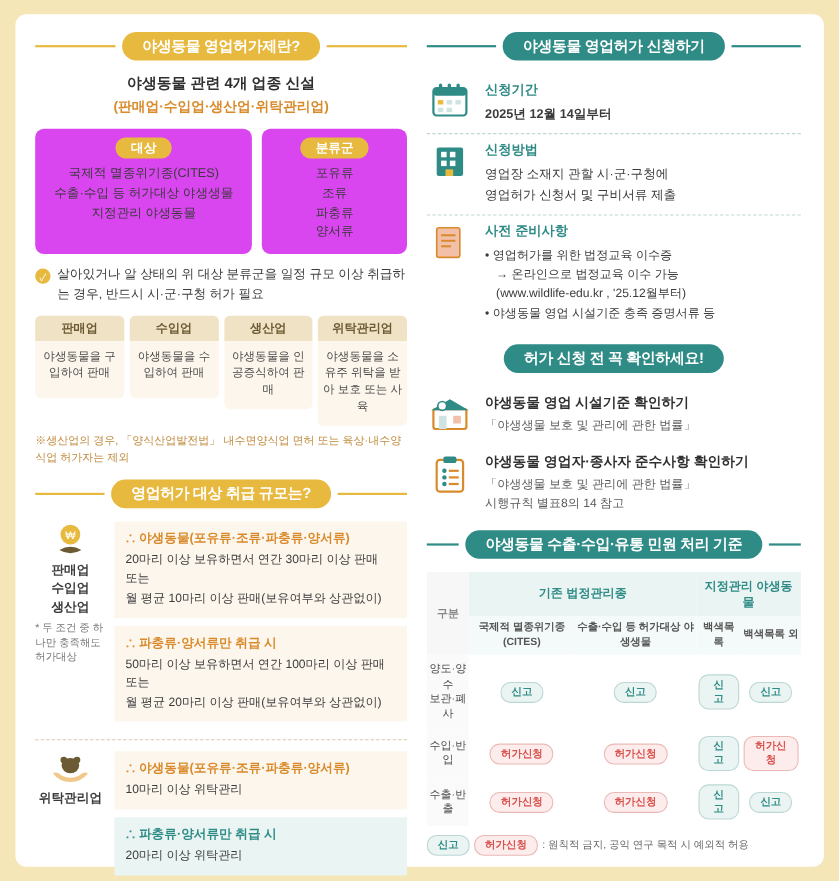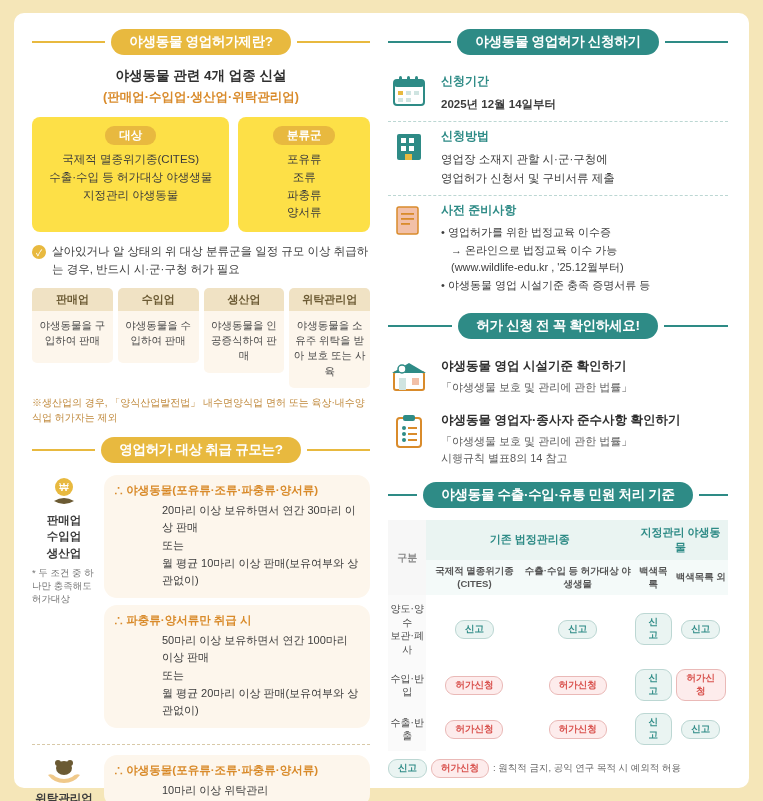--- a/index.html
+++ b/index.html
@@ -53,21 +53,21 @@
   }
   .lead2 {
     text-align: center;
     font-size: 12.5px;
     font-weight: bold;
     color: #d98b2b;
     margin-top: 4px;
   }
   .two-box { display: flex; gap: 9px; margin-top: 11px; }
   .box {
-    background: #fde047;
+    background: #d946ef;
     border-radius: 8px;
     padding: 8px 6px 10px;
     text-align: center;
   }
   .box.wide { flex: 1.55; }
   .box.narrow { flex: 1; }
   .box-title {
     display: inline-block;
     background: #e8b93f;
     color: #fff;
@@ -104,26 +104,26 @@
   }
   .note { font-size:10px; color:#c08a3e; line-height:1.5; margin-top:7px; }
 
   
   .scale-row { display:flex; gap:8px; margin-top:10px; align-items:flex-start;}
   .scale-ic { flex:0 0 64px; text-align:center; }
   .ic-label { font-size:11.5px; font-weight:bold; color:#3b3b3b; line-height:1.45; margin-top:3px;}
   .ic-sub { font-size:9.5px; color:#777; line-height:1.4; margin-top:4px; text-align:left;}
   .scale-body { flex:1; }
   .sb-card {
-    background:#fdf6ec; border-radius:13px; padding:8px 10px; margin-bottom:7px;
+    background:#fdf6ec; border-radius:1px; padding:8px 10px; margin-bottom:7px;
   }
   .sb-card.teal { background:#eaf4f2; }
   .sb-title { font-size:11.5px; font-weight:bold; color:#d98b2b; margin-bottom:4px;}
   .sb-title.teal { color:#2e8b86; }
-  .sb-text { font-size:11px; line-height:1.6; color:#3b3b3b;margin-left:48px;}
+  .sb-text { font-size:11px; line-height:1.6; color:#3b3b3b;}
   .dashed { border-top:1px dashed #d8c9a8; margin:9px 0 2px; }
 
   
   .ritem { display:flex; gap:11px; padding: 6px 0 8px; }
   .ritem + .dsep { border-top:1px dashed #bcd7d3; }
   .ricon { flex:0 0 42px; display:flex; align-items:flex-start; justify-content:center; padding-top:2px;}
   .rbody { flex:1; }
   .rtitle { font-size:12px; font-weight:bold; color:#2e8b86; margin-bottom:5px; }
   .rtext { font-size:11.5px; line-height:1.6; color:#3b3b3b; }
   .rtext.small { font-size:11px; }
@@ -332,21 +332,21 @@
       </div>
       <div class="rbody">
         <div class="rtitle">사전 준비사항</div>
         <div class="rtext small">• 영업허가를 위한 법정교육 이수증</div>
         <div class="rtext small orange" style="padding-left:10px;">→ 온라인으로 법정교육 이수 가능</div>
         <div class="rtext small orange" style="padding-left:10px;">(www.wildlife-edu.kr , '25.12월부터)</div>
         <div class="rtext small">• 야생동물 영업 시설기준 충족 증명서류 등</div>
       </div>
     </div>
 
-    <div class="pill-wrap teal" style="margin-top:10px;">
+    <div class="pill-wrap teal" style="margin-top:10px;flex-direction:column;">
       <div class="rule"></div>
       <div class="pill pill-teal">허가 신청 전 꼭 확인하세요!</div>
       <div class="rule"></div>
     </div>
 
     <div class="citem">
       <div class="ricon">
         <svg width="38" height="34" viewBox="0 0 38 34">
           <rect x="4" y="12" width="30" height="18" rx="2" fill="#fff" stroke="#d98b2b" stroke-width="2"></rect>
           <path d="M2 13 L19 3 L36 13 Z" fill="#2e8b86"></path>

